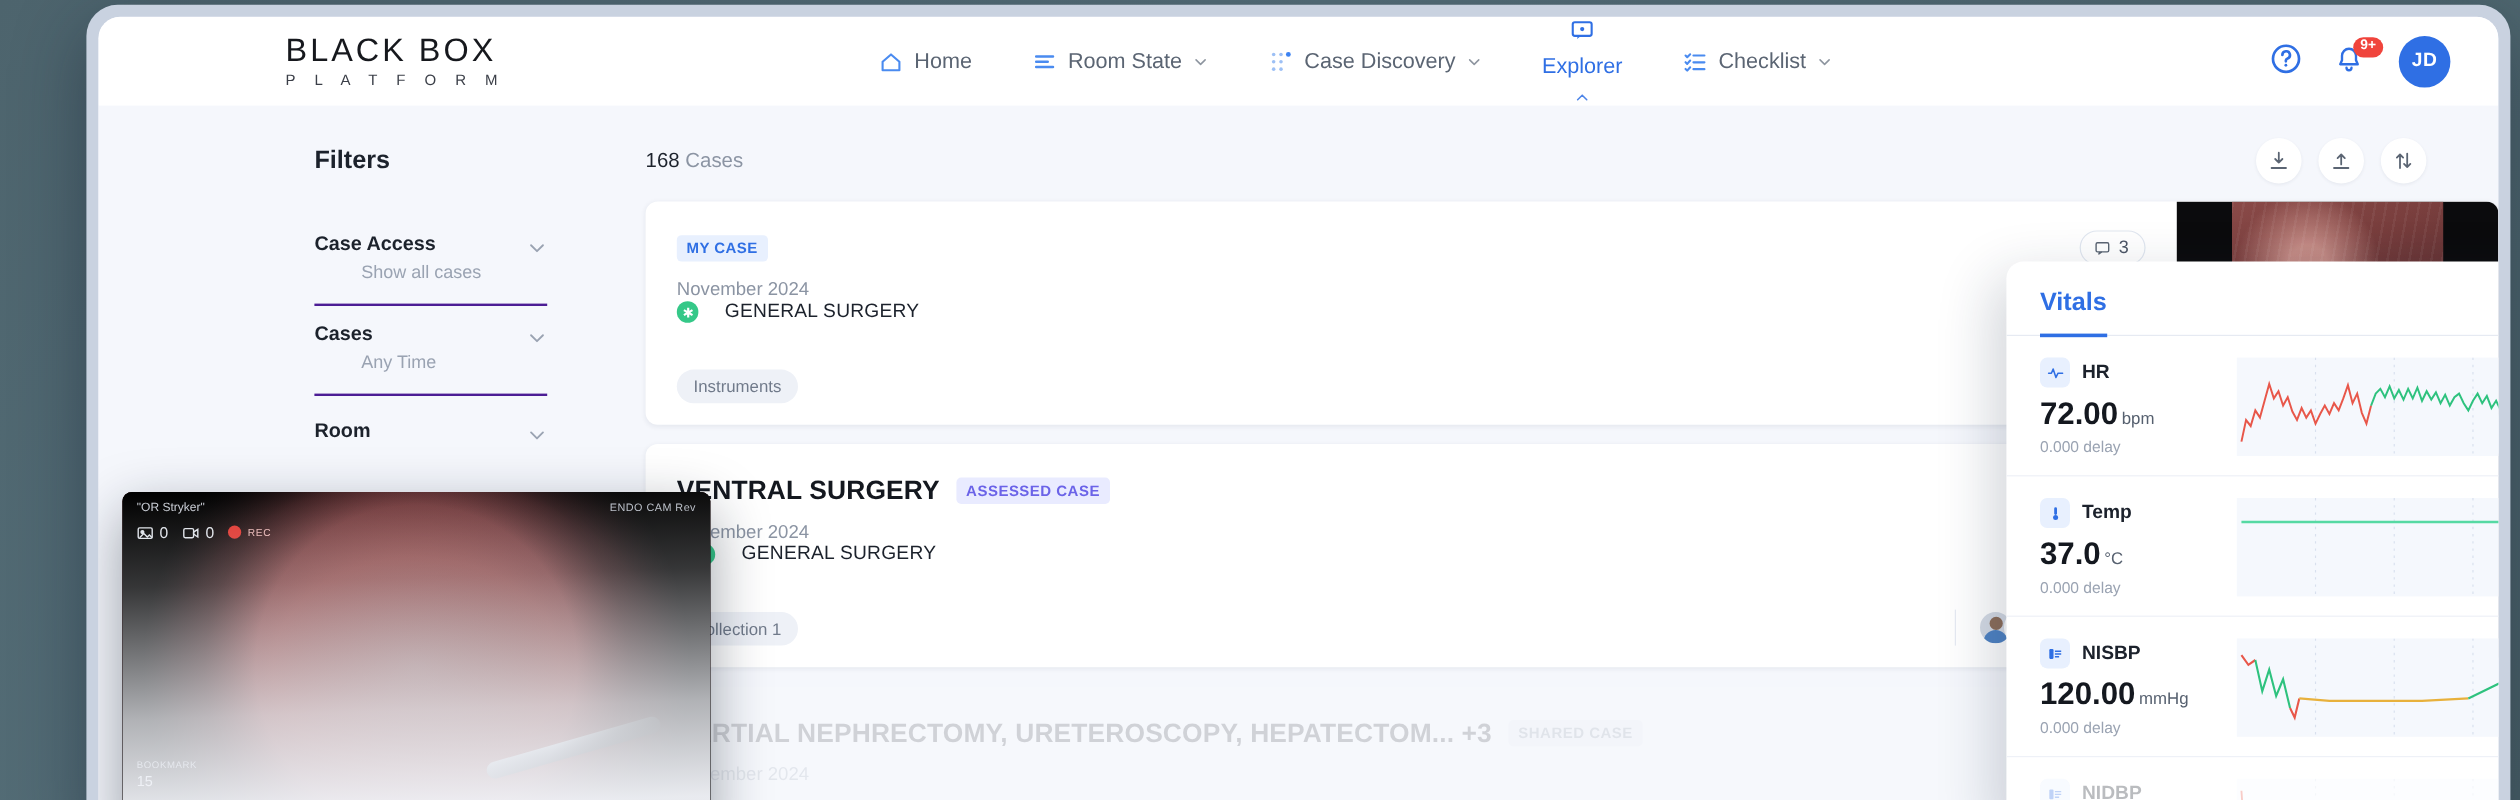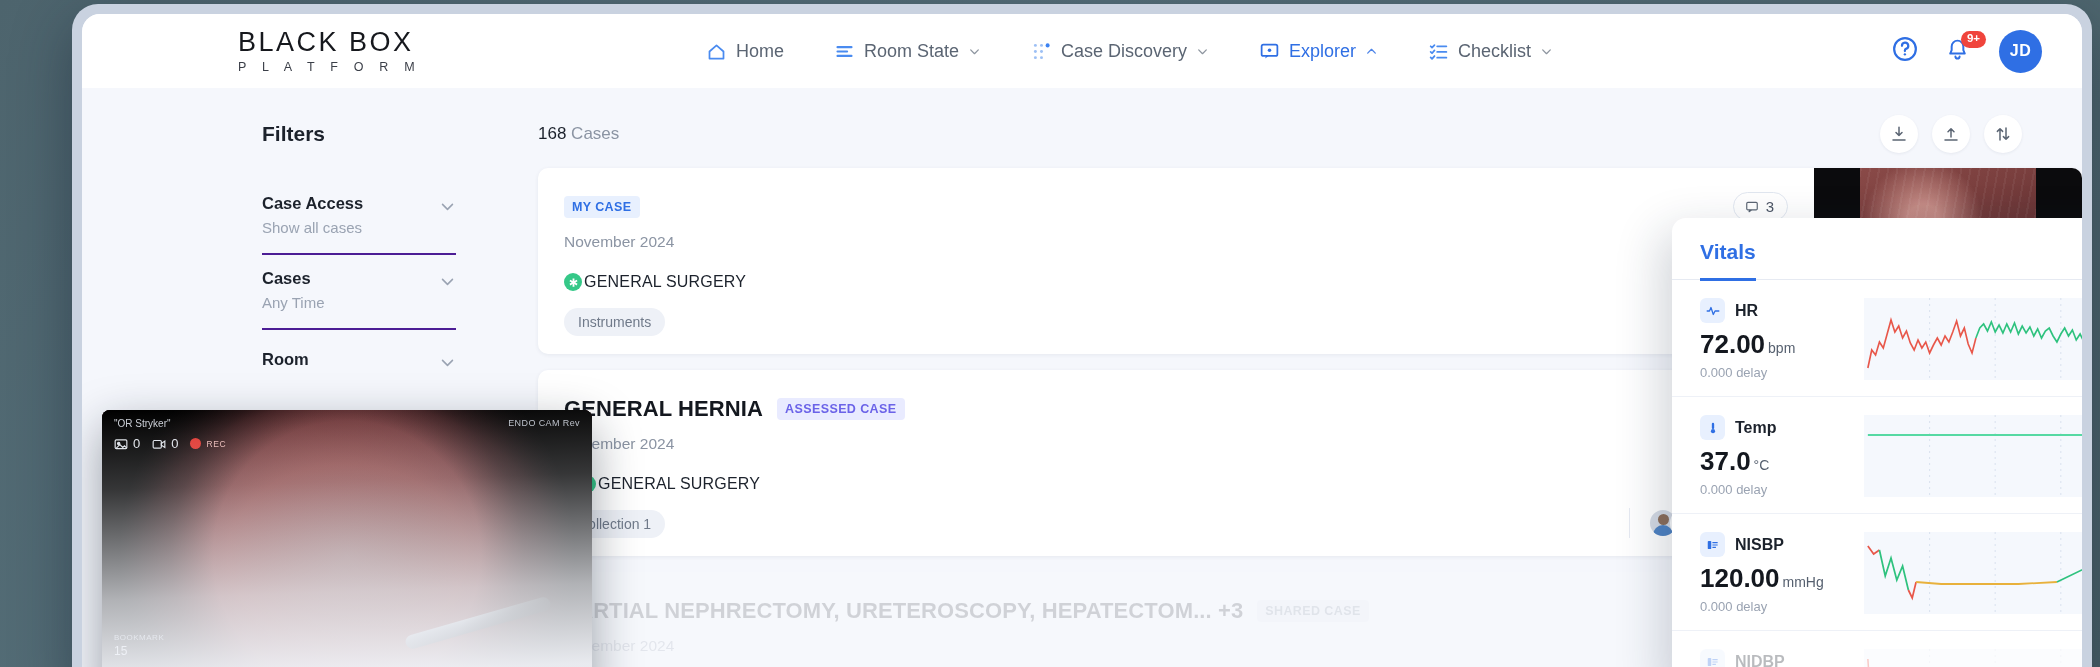--- a/index.html
+++ b/index.html
@@ -58,21 +58,21 @@
 
   .nav-items {
     flex: 1;
     display: flex; align-items: center; justify-content: center;
     gap: 50px;
   }
   .nav-item {
     display: flex; align-items: center; gap: 9px;
     font-size: 18px; color: #5b6573; cursor: pointer; white-space: nowrap;
   }
-  .nav-item.active { color: #2f6fe4; }
+  .nav-item.active { color: #2f6fe4; flex-direction: column; }
   .nav-ico { width: 21px; height: 21px; display: block; flex: none; }
   .chev { width: 13px; height: 13px; display: block; opacity: .85; }
 
   .nav-right {
     display: flex; align-items: center; gap: 26px;
     flex: none; padding-right: 14px;
   }
   .help-icon { width: 28px; height: 28px; cursor: pointer; }
   .bell-wrap { position: relative; width: 28px; height: 30px; cursor: pointer; }
   .bell-icon { width: 25px; height: 28px; }
@@ -107,21 +107,21 @@
     font-size: 21px; font-weight: 700; color: #1c222c;
     margin-bottom: 34px;
   }
   .filter-row {
     display: flex; align-items: flex-start; justify-content: space-between;
     padding: 14px 0 17px;
     border-bottom: 2px solid #4c1d95;
     cursor: pointer;
   }
   .filter-label { font-size: 16.5px; font-weight: 700; color: #1c222c; }
-  .filter-value { font-size: 15px; color: #9aa3b2; margin-top: 6px; }
+  .filter-value { font-size: 15px; color: #9aa3b2; margin-top: 6px; margin-left: 39px; }
   .filter-chev { width: 17px; height: 17px; margin-top: 4px; flex: none; }
 
   
   .content {
     flex: 1; min-width: 0;
     padding: 26px 0 0 0;
     position: relative;
   }
   .content-head {
     display: flex; align-items: center;
@@ -173,22 +173,21 @@
     margin-left: auto; flex: none;
     display: flex; align-items: center; gap: 7px;
     border: 1px solid #e1e7f0; border-radius: 16px;
     padding: 5px 13px 5px 11px;
     font-size: 15px; color: #4d5666;
   }
   .comment-pill svg { width: 14px; height: 14px; }
 
   .case-date { font-size: 15.5px; color: #8b94a3; margin-top: 12px; }
   .case-spec {
-    display: flex; align-items: center; gap: 2px;
-    margin-top: 22px;
+    display: flex; align-items: center; gap: 22px;
     font-size: 16px; color: #1c222c; letter-spacing: .2px;
   }
   .spec-dot {
     width: 18px; height: 18px; border-radius: 50%;
     background: #35c888; flex: none;
     display: flex; align-items: center; justify-content: center;
   }
   .spec-dot svg { width: 11px; height: 11px; }
 
   .case-foot {
@@ -641,21 +640,21 @@
                       <circle cx="12" cy="16.6" r="1.2" fill="#2a2a2e"></circle>
                     </svg>
                   <span>Expiry in 3d</span>
                 </div>
               </div>
             </div>
 
             <div class="case-card">
               <div class="case-main">
                 <div class="case-titlerow">
-                  <div class="case-title">GENERAL HERNIA</div>
+                  <div class="case-title">VENTRAL SURGERY</div>
                   <div class="badge assessed">ASSESSED CASE</div>
                   <div class="comment-pill">
                     <svg viewBox="0 0 24 24" fill="none" stroke="#5b6573" stroke-width="2" stroke-linejoin="round">
                         <rect x="3" y="4" width="18" height="13" rx="2"></rect>
                         <path d="M8 17l-1 3 4-3"></path>
                       </svg>
                     <span>1</span>
                   </div>
                 </div>
                 <div class="case-date">November 2024</div>

